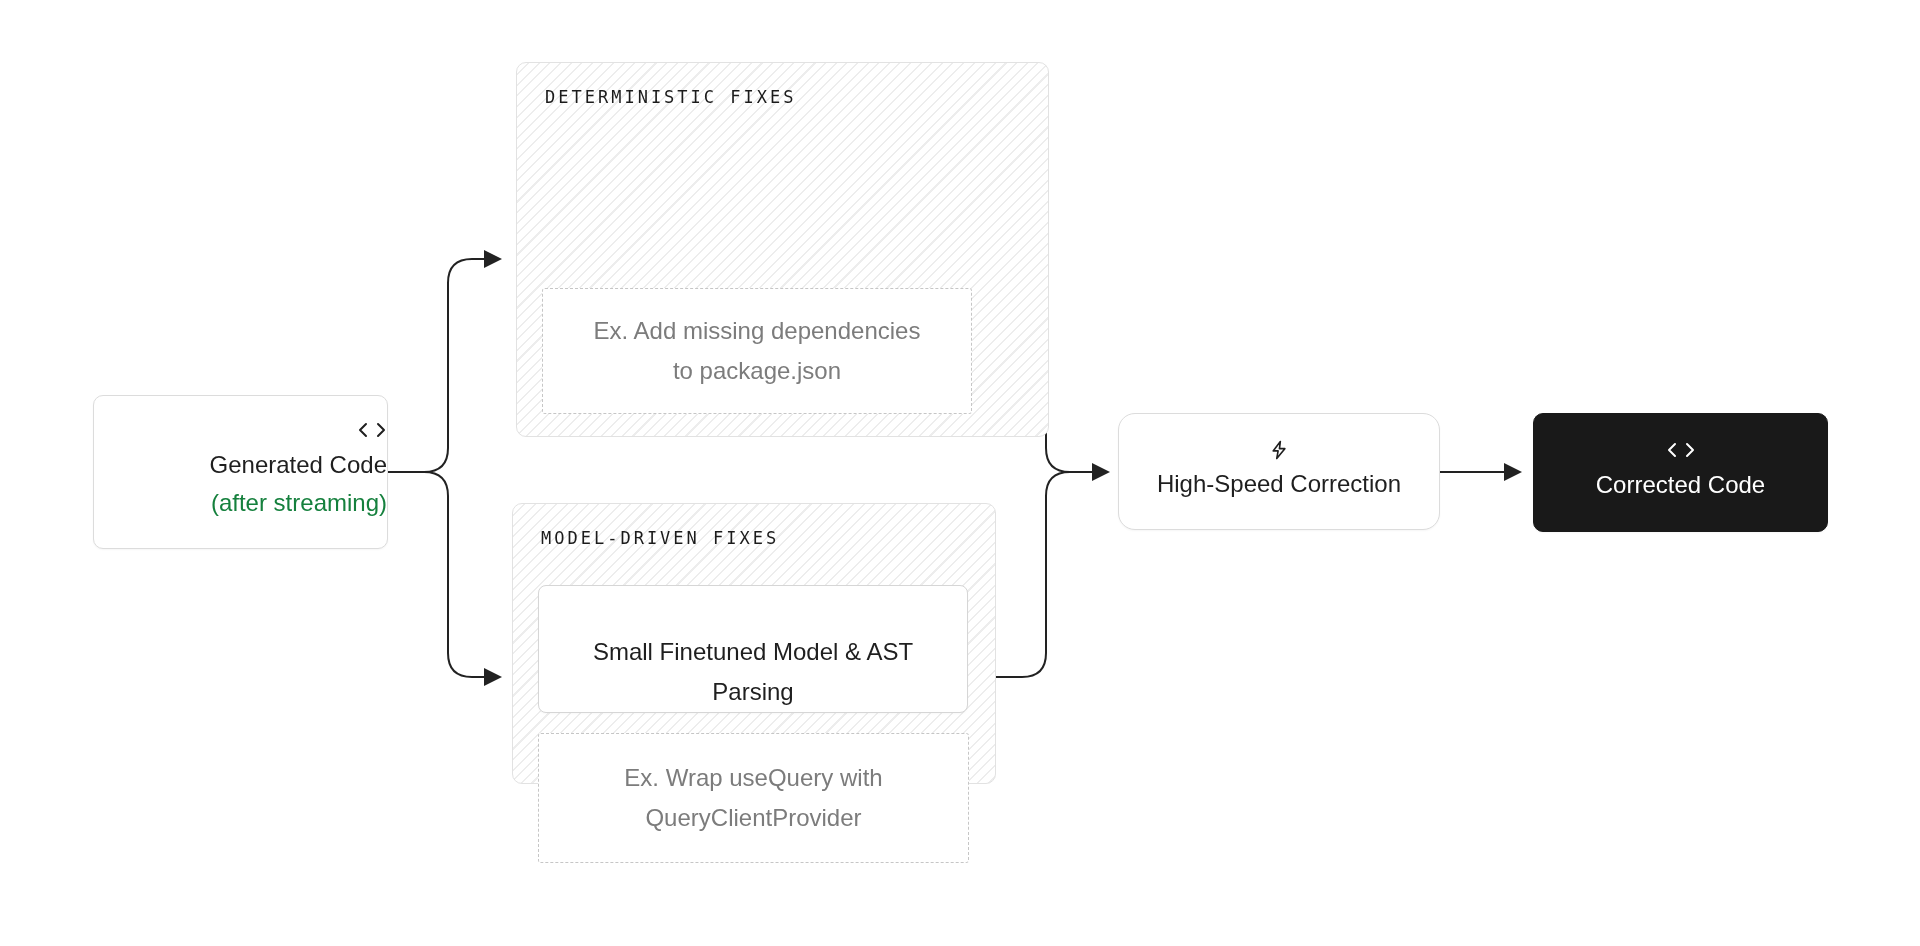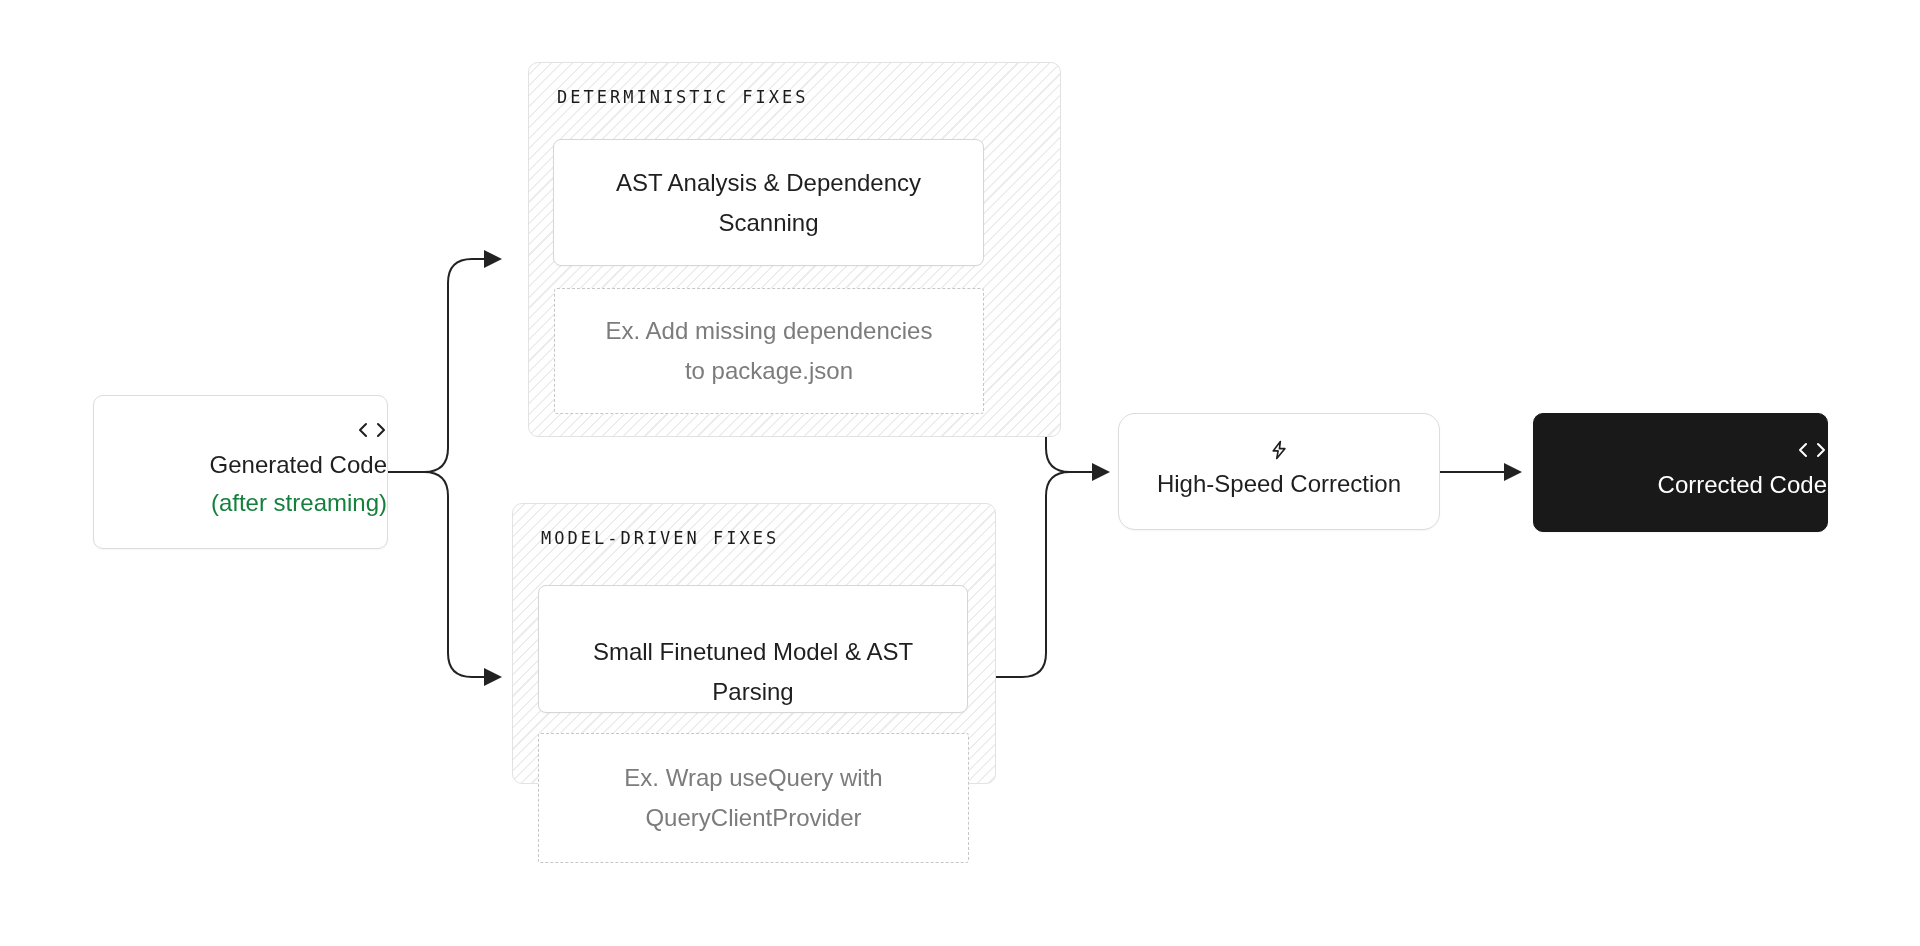--- a/index.html
+++ b/index.html
@@ -18,28 +18,28 @@
   .node-icon{margin-bottom:8px;color:#1f1f1f;}
   .node-label{font-size:24px;line-height:38px;color:#1f1f1f;}
   .node-sublabel{font-size:24px;line-height:38px;color:#15803d;}
   .node.dark{background:#191919;border-color:#191919;}
   .node.dark .node-label{color:#ffffff;}
   .node.dark .node-icon{color:#ffffff;}
 
   #node-generated{left:93px;top:395px;width:295px;height:154px;align-items:flex-end;}
   #node-highspeed{left:1118px;top:413px;width:322px;height:117px;border-radius:17px;}
   #node-highspeed .node-icon{margin-bottom:5px;}
-  #node-corrected{left:1533px;top:413px;width:295px;height:119px;align-items:flex-end;}
+  #node-corrected{left:1533px;top:413px;width:295px;height:119px;}
 
   
   .group{
     position:absolute;box-sizing:border-box;border:1.5px solid #e2e2e2;border-radius:10px;
     background:repeating-linear-gradient(135deg,#ededed 0 1.5px,#ffffff 1.5px 7.5px);
   }
-  #group-deterministic{left:528px;top:62px;width:533px;height:375px;}
+  #group-deterministic{left:516px;top:62px;width:533px;height:375px;}
   #group-model{left:512px;top:503px;width:484px;height:281px;}
   .group-title{
     position:absolute;left:28px;top:24px;
     font-family:"DejaVu Sans Mono", monospace;font-size:17px;font-weight:500;
     letter-spacing:3px;color:#1b1b1b;white-space:nowrap;
   }
   .card{
     position:absolute;box-sizing:border-box;display:flex;align-items:center;justify-content:center;
     text-align:center;background:#ffffff;
   }
@@ -77,23 +77,20 @@
     <svg class="node-icon" width="30" height="16" viewBox="0 0 30 16" fill="none" stroke="currentColor" stroke-width="2" stroke-linecap="round" stroke-linejoin="round">
       <path d="M9 2 L3 8 L9 14"></path>
       <path d="M21 2 L27 8 L21 14"></path>
     </svg>
     <div class="node-label">Generated Code</div>
     <div class="node-sublabel">(after streaming)</div>
   </div>
 
   <section class="group" id="group-deterministic">
     <div class="group-title">DETERMINISTIC FIXES</div>
-    <div class="card main-card">
-      <div class="card-text">AST Analysis &amp; Dependency Scanning</div>
-    </div>
     <div class="card dashed-card">
       <div class="card-text muted">Ex. Add missing dependencies to package.json</div>
     </div>
   </section>
 
   <section class="group" id="group-model">
     <div class="group-title">MODEL-DRIVEN FIXES</div>
     <div class="card main-card">
       <div class="card-text">Small Finetuned Model &amp; AST Parsing</div>
     </div>

